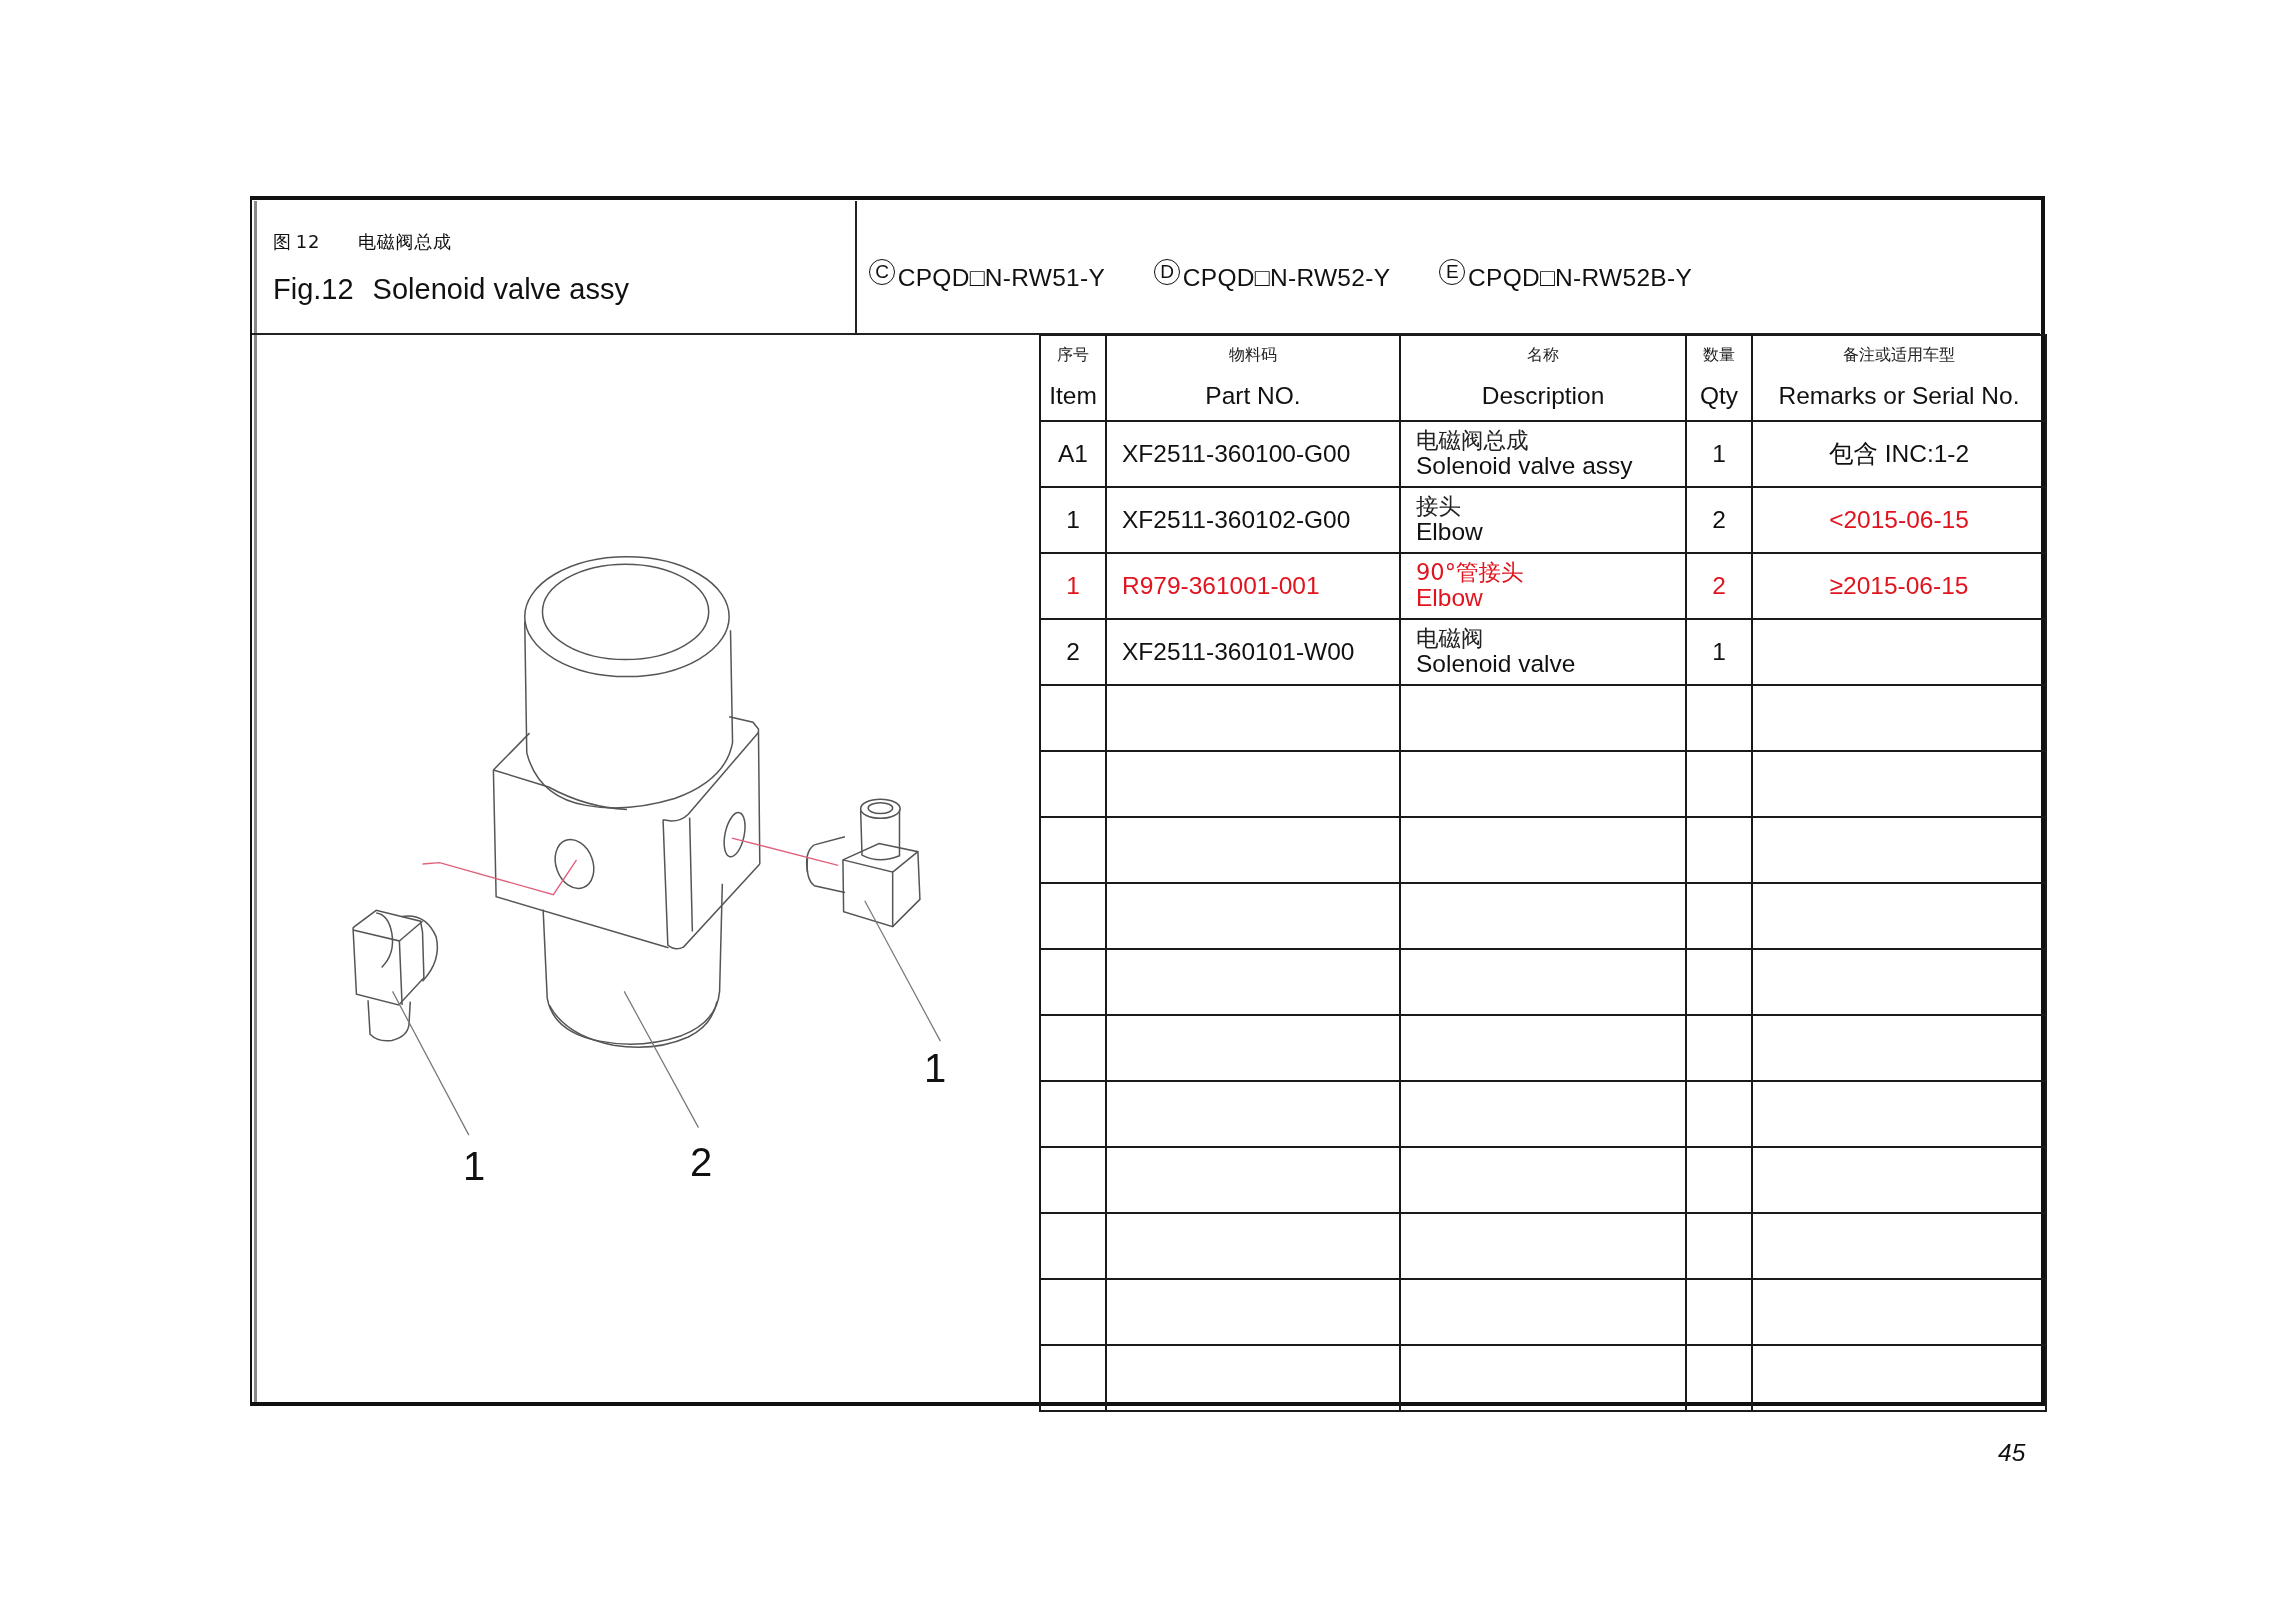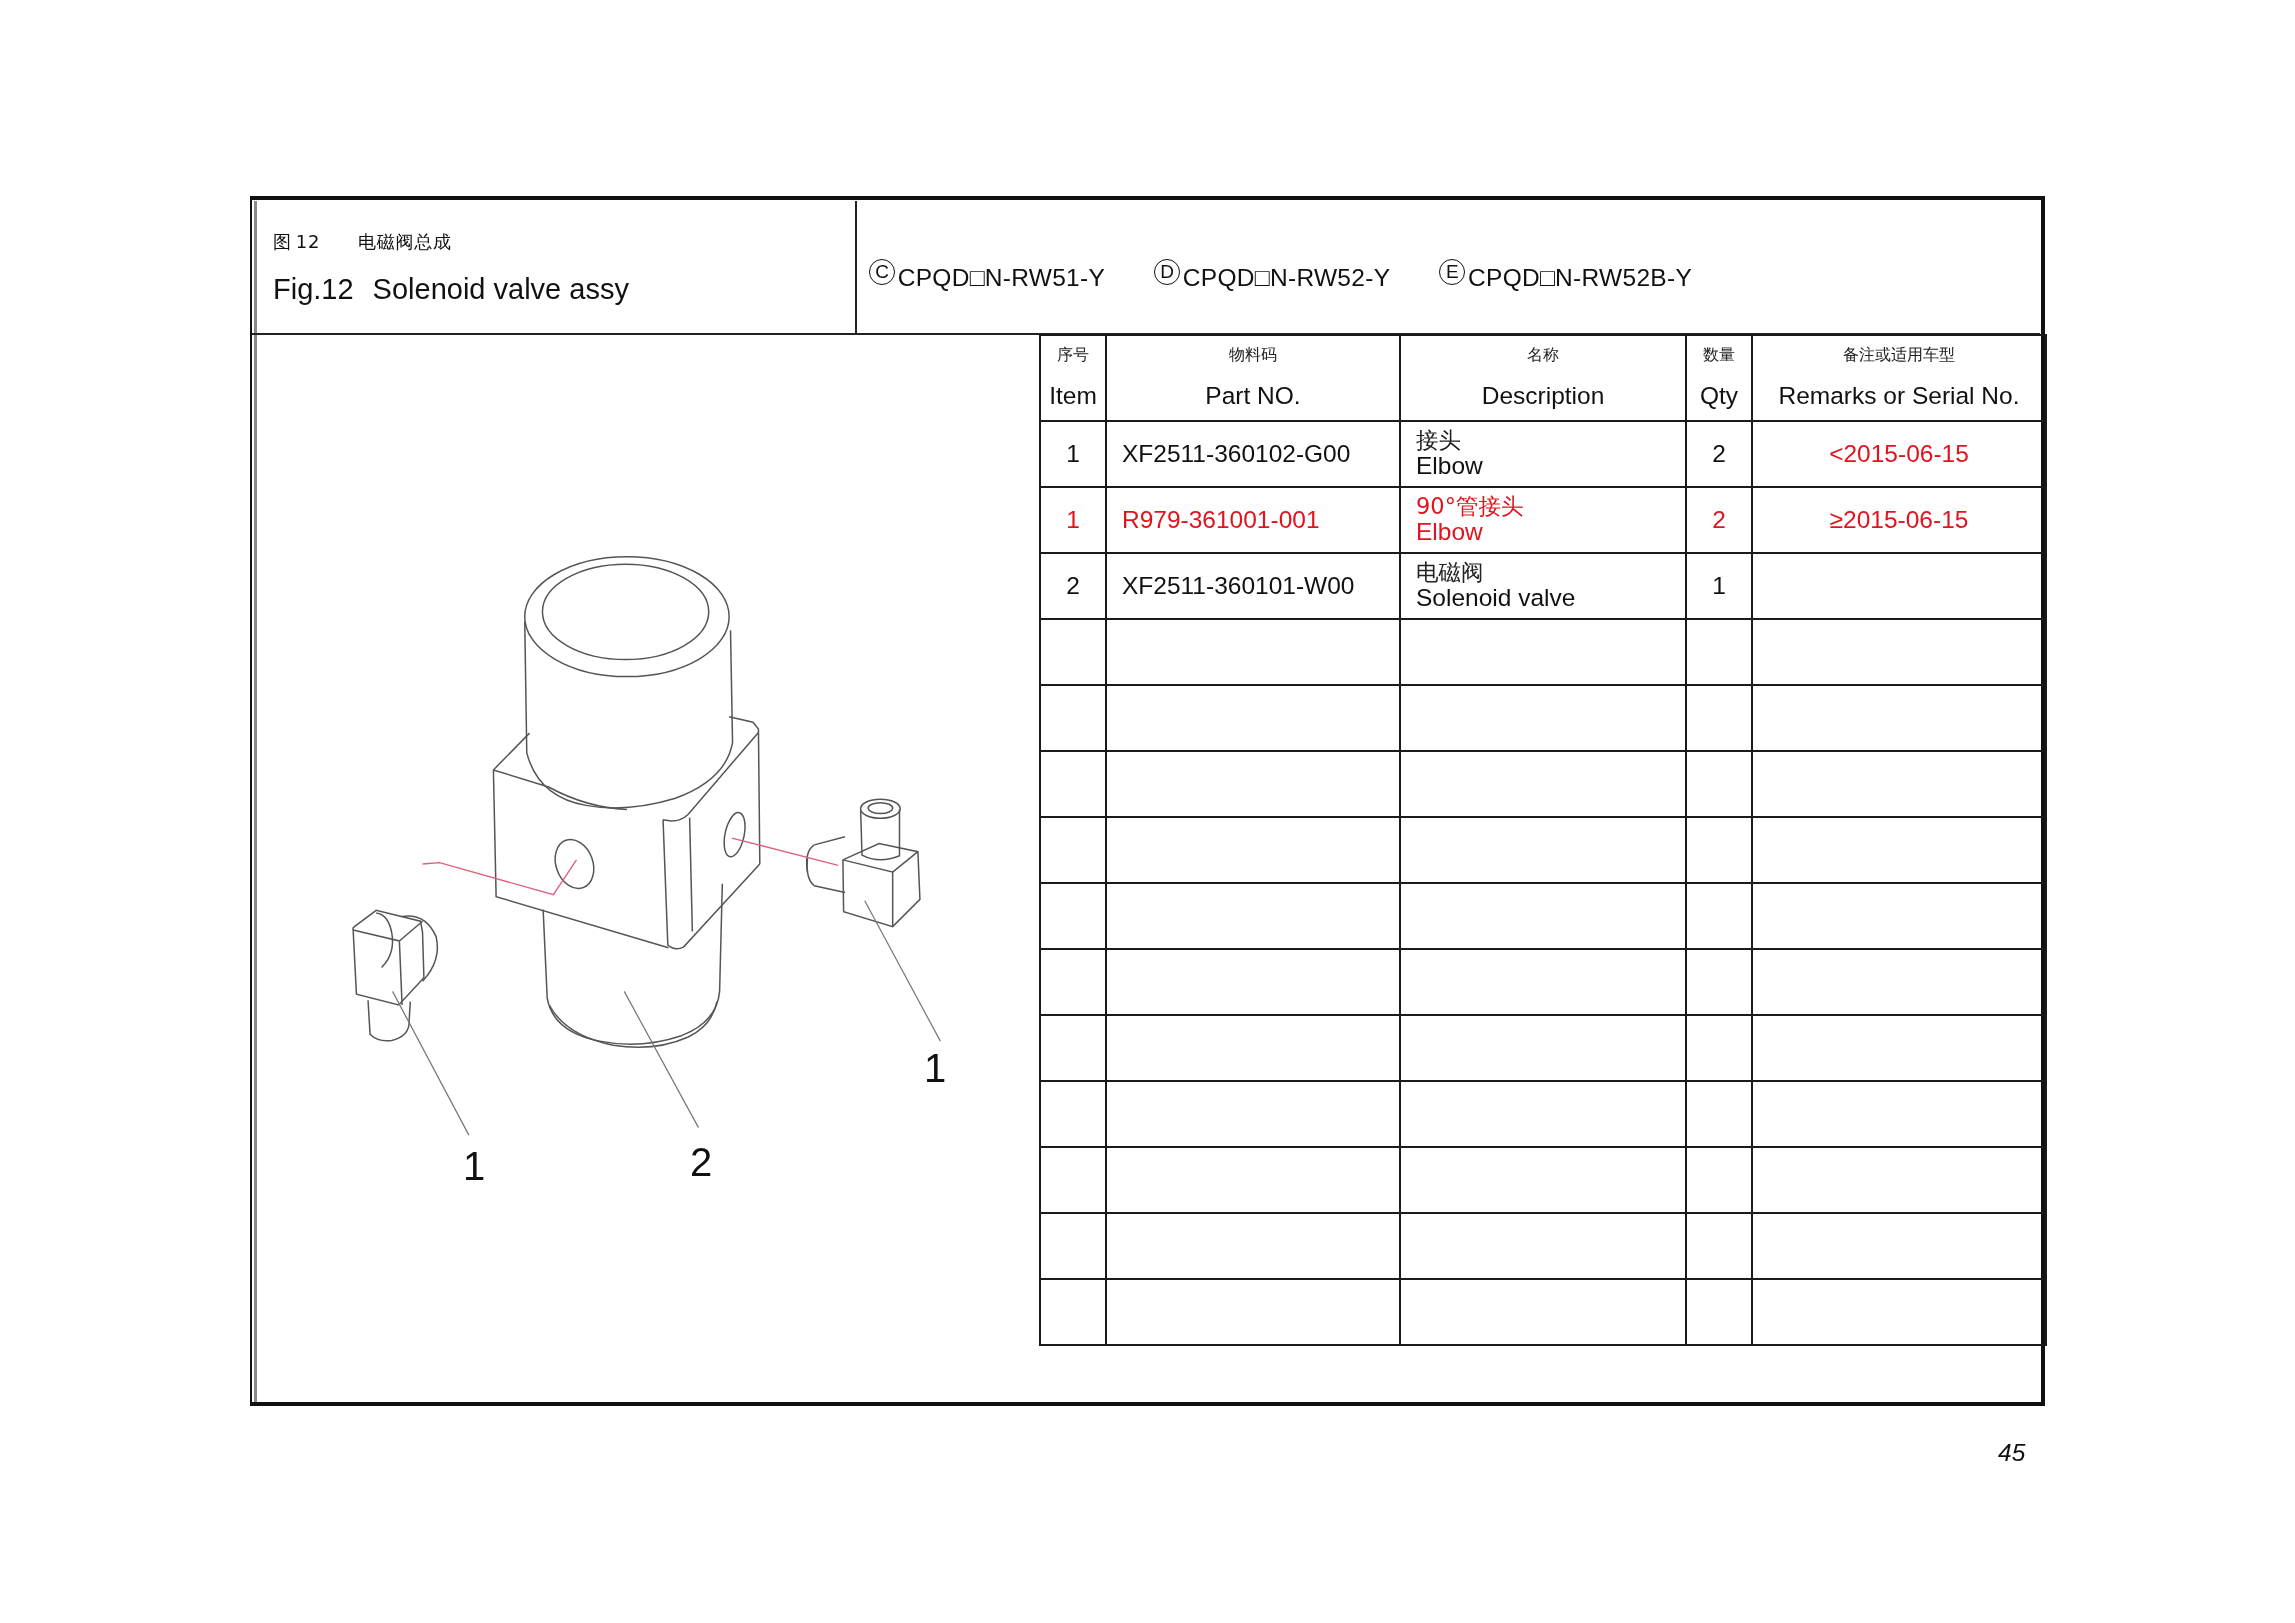--- a/index.html
+++ b/index.html
@@ -149,20 +149,30 @@
     <th>
           <span class="cn">数量</span>
           <span class="en">Qty</span>
         </th>
     <th>
           <span class="cn">备注或适用车型</span>
           <span class="en">Remarks or Serial No.</span>
         </th>
   </tr>
   <tr>
+    <td>A1</td>
+    <td class="part">XF2511-360100-G00</td>
+    <td class="desc">
+          <span class="cn">电磁阀总成</span>
+          <span class="en">Solenoid valve assy</span>
+        </td>
+    <td>1</td>
+    <td>包含 INC:1-2</td>
+  </tr>
+  <tr>
     <td>1</td>
     <td class="part">XF2511-360102-G00</td>
     <td class="desc">
           <span class="cn">接头</span>
           <span class="en">Elbow</span>
         </td>
     <td>2</td>
     <td class="red">&lt;2015-06-15</td>
   </tr>
   <tr class="red">

